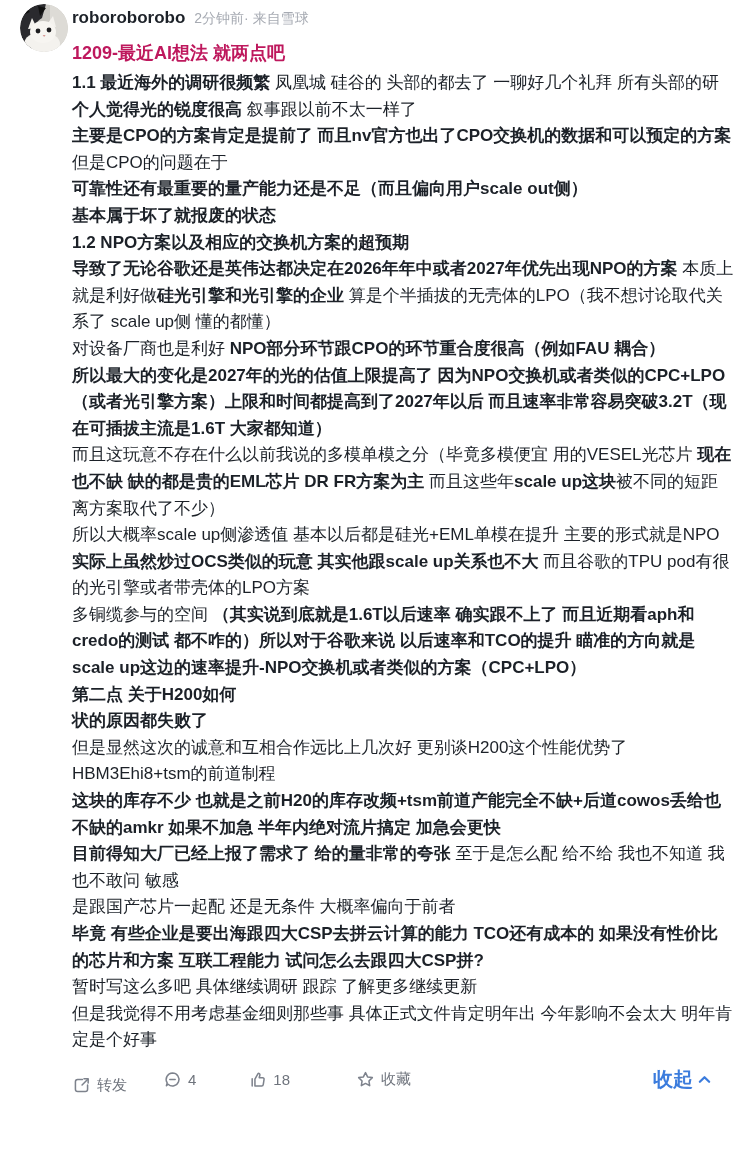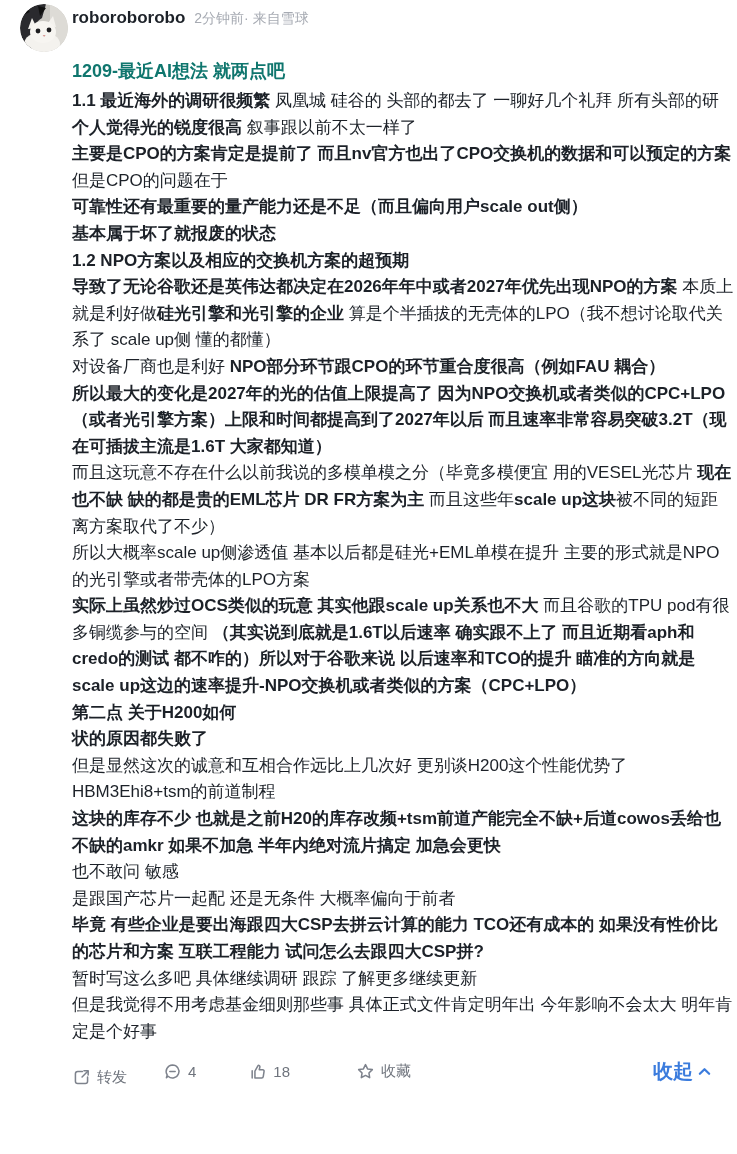--- a/index.html
+++ b/index.html
@@ -11,21 +11,21 @@
   }
   .post{position:relative;width:737px;height:1114px;}
   .avatar{
     position:absolute;left:20px;top:4px;width:48px;height:48px;border-radius:50%;
     overflow:hidden;cursor:pointer;
   }
   .content{margin-left:72px;margin-right:25px;padding-top:8px;}
   .header-row{height:26px;display:flex;align-items:baseline;}
   .username{font-size:17px;font-weight:700;color:#1c2128;cursor:pointer;}
   .meta{font-size:14px;color:#a6aab2;margin-left:9px;}
-  .title{font-size:18px;font-weight:700;line-height:26px;margin:24px 0 4px 0;color:#0f766e;}
+  .title{font-size:18px;font-weight:700;line-height:26px;margin:6px 0 4px 0;color:#be185d;}
   .body-lines{margin-top:2px;}
   .line{font-size:17px;line-height:26.6px;white-space:nowrap;color:#1c2128;}
   .line .b{font-weight:700;}
   .action-bar{
     margin-top:6px;height:40px;display:flex;align-items:center;
   }
   .action{
     display:flex;align-items:center;color:#6f747d;font-size:15px;cursor:pointer;
   }
   .action svg{display:block;margin-right:6px;}
@@ -88,31 +88,32 @@
         <div class="line"><span>就是利好做</span><span class="b">硅光引擎和光引擎的企业</span><span> 算是个半插拔的无壳体的LPO（我不想讨论取代关</span></div>
         <div class="line"><span>系了 scale up侧 懂的都懂）</span></div>
         <div class="line"><span>对设备厂商也是利好 </span><span class="b">NPO部分环节跟CPO的环节重合度很高（例如FAU 耦合）</span></div>
         <div class="line"><span class="b">所以最大的变化是2027年的光的估值上限提高了 因为NPO交换机或者类似的CPC+LPO</span></div>
         <div class="line"><span class="b">（或者光引擎方案）上限和时间都提高到了2027年以后 而且速率非常容易突破3.2T（现</span></div>
         <div class="line"><span class="b">在可插拔主流是1.6T 大家都知道）</span></div>
         <div class="line"><span>而且这玩意不存在什么以前我说的多模单模之分（毕竟多模便宜 用的VESEL光芯片 </span><span class="b">现在</span></div>
         <div class="line"><span class="b">也不缺 缺的都是贵的EML芯片 DR FR方案为主</span><span> 而且这些年</span><span class="b">scale up这块</span><span>被不同的短距</span></div>
         <div class="line"><span>离方案取代了不少）</span></div>
         <div class="line"><span>所以大概率scale up侧渗透值 基本以后都是硅光+EML单模在提升 主要的形式就是NPO</span></div>
+        <div class="line"><span class="b">实际上虽然炒过OCS类似的玩意 其实他跟scale up关系也不大</span><span> 而且谷歌的TPU pod有很</span></div>
         <div class="line"><span>的光引擎或者带壳体的LPO方案</span></div>
-        <div class="line"><span class="b">实际上虽然炒过OCS类似的玩意 其实他跟scale up关系也不大</span><span> 而且谷歌的TPU pod有很</span></div>
         <div class="line"><span>多铜缆参与的空间 </span><span class="b">（其实说到底就是1.6T以后速率 确实跟不上了 而且近期看aph和</span></div>
         <div class="line"><span class="b">credo的测试 都不咋的）所以对于谷歌来说 以后速率和TCO的提升 瞄准的方向就是</span></div>
         <div class="line"><span class="b">scale up这边的速率提升-NPO交换机或者类似的方案（CPC+LPO）</span></div>
         <div class="line"><span class="b">第二点 关于H200如何</span></div>
         <div class="line"><span class="b">状的原因都失败了</span></div>
         <div class="line"><span>但是显然这次的诚意和互相合作远比上几次好 更别谈H200这个性能优势了</span></div>
         <div class="line"><span>HBM3Ehi8+tsm的前道制程</span></div>
         <div class="line"><span class="b">这块的库存不少 也就是之前H20的库存改频+tsm前道产能完全不缺+后道cowos丢给也</span></div>
         <div class="line"><span class="b">不缺的amkr 如果不加急 半年内绝对流片搞定 加急会更快</span></div>
+        <div class="line"><span class="b">目前得知大厂已经上报了需求了 给的量非常的夸张</span><span> 至于是怎么配 给不给 我也不知道 我</span></div>
         <div class="line"><span>也不敢问 敏感</span></div>
         <div class="line"><span>是跟国产芯片一起配 还是无条件 大概率偏向于前者</span></div>
         <div class="line"><span class="b">毕竟 有些企业是要出海跟四大CSP去拼云计算的能力 TCO还有成本的 如果没有性价比</span></div>
         <div class="line"><span class="b">的芯片和方案 互联工程能力 试问怎么去跟四大CSP拼?</span></div>
         <div class="line"><span>暂时写这么多吧 具体继续调研 跟踪 了解更多继续更新</span></div>
         <div class="line"><span>但是我觉得不用考虑基金细则那些事 具体正式文件肯定明年出 今年影响不会太大 明年肯</span></div>
         <div class="line"><span>定是个好事</span></div>
       </div>
 
     <div class="action-bar">

